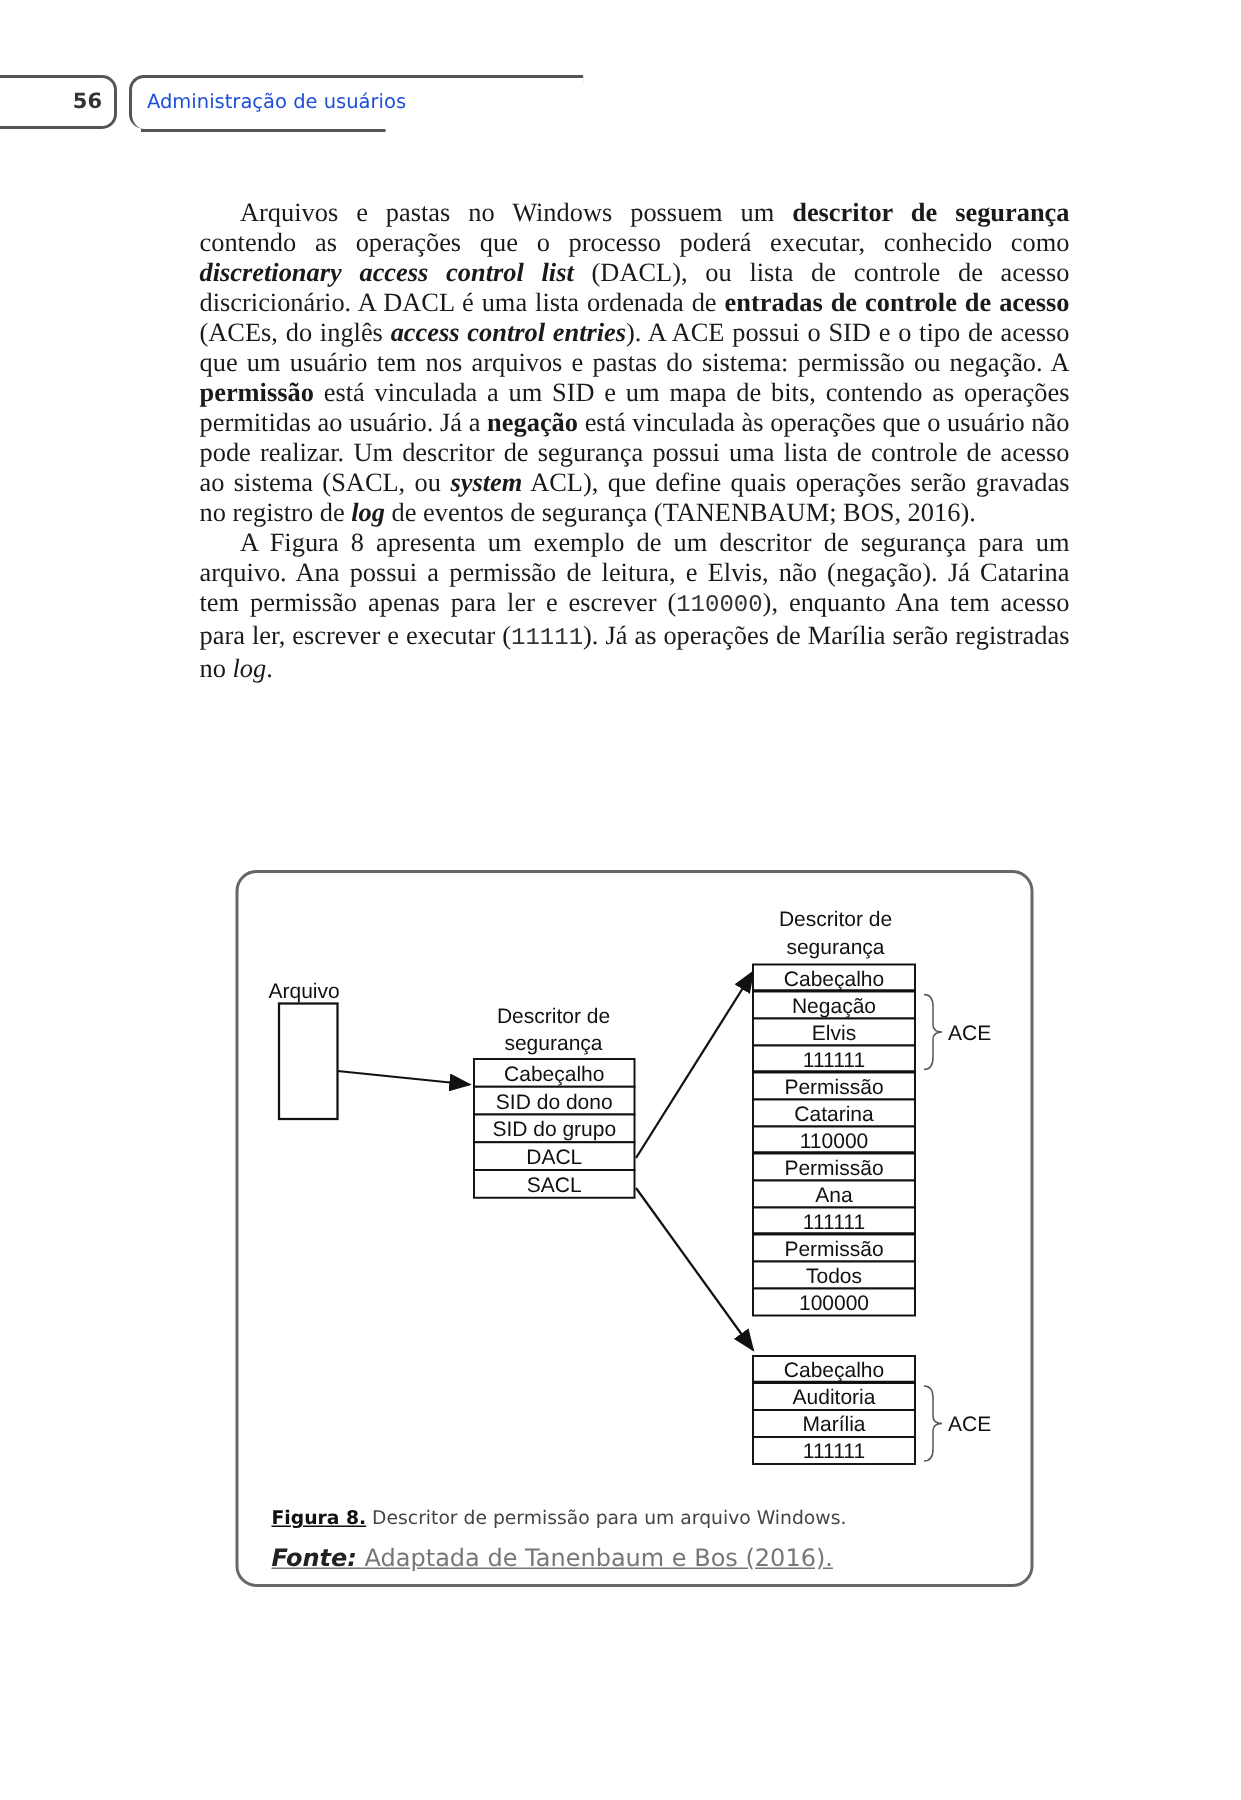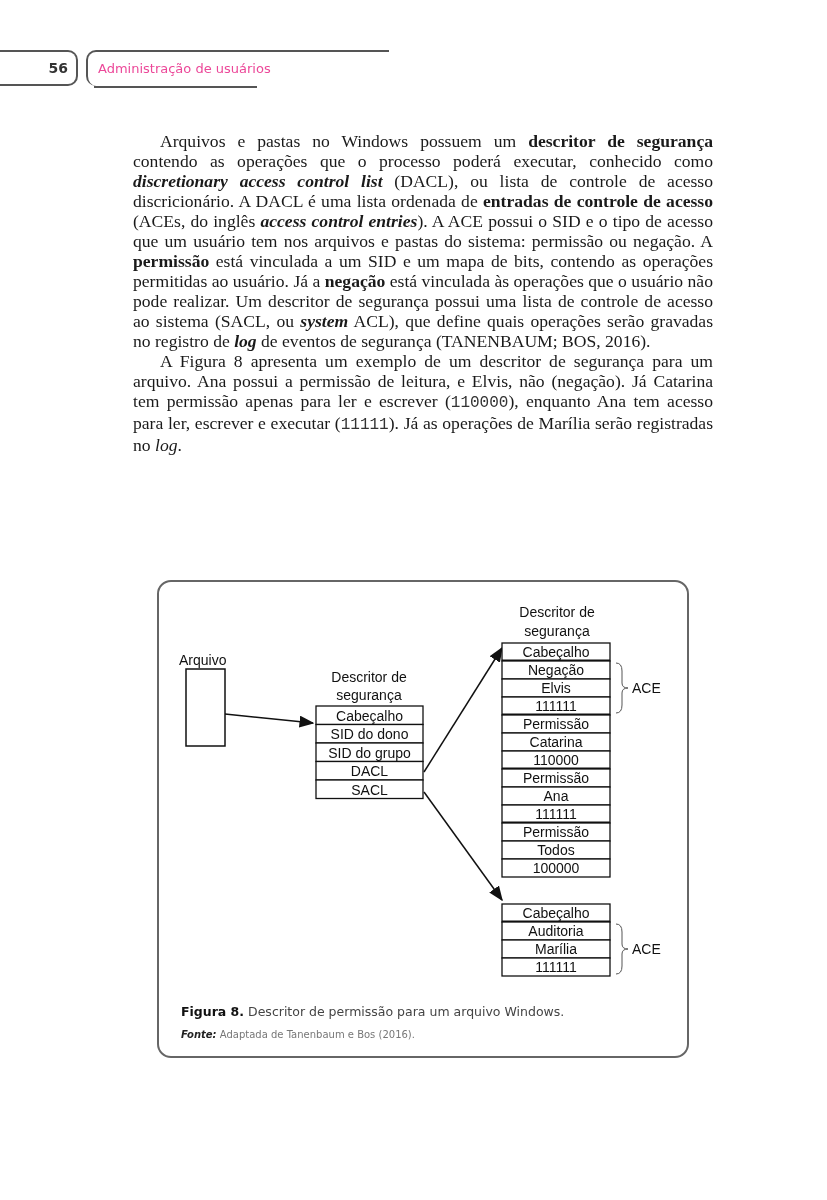--- a/index.html
+++ b/index.html
@@ -1,30 +1,30 @@
 <!DOCTYPE html>
 <html><head>
 <meta charset="utf-8">
 <style>
   html, body { margin: 0; padding: 0; background: #ffffff; }
   body { width: 827px; height: 1200px; position: relative; overflow: hidden; font-family: "Liberation Serif", serif; color: #1a1a1a; }
   .header-left { position: absolute; left: -10px; top: 50px; width: 88px; height: 36px; border: 2px solid #555; border-left: none; border-radius: 0 10px 10px 0; box-sizing: border-box; }
   .page-num { position: absolute; right: 8px; top: 8px; font-family: "DejaVu Sans", sans-serif; font-weight: bold; font-size: 14px; color: #333; }
   .header-right { position: absolute; left: 86px; top: 50px; width: 303px; height: 36px; border-top: 2px solid #555; border-left: 2px solid #555; border-radius: 10px 0 0 10px; box-sizing: border-box; }
   .header-right::after { content: ""; position: absolute; left: 6px; bottom: -2px; width: 163px; border-bottom: 2px solid #555; }
-  .chapter-title { position: absolute; left: 10px; top: 9px; font-family: "DejaVu Sans", sans-serif; font-size: 13px; color: #ec4899; text-align: right; }
+  .chapter-title { position: absolute; left: 10px; top: 9px; font-family: "DejaVu Sans", sans-serif; font-size: 13px; color: #1d4ed8; text-align: right; }
   .body-text { position: absolute; left: 133px; top: 131px; width: 580px; font-size: 17.6px; line-height: 20px; text-align: justify; }
   .body-text p { margin: 0; text-indent: 27px; }
   .mono { font-family: "Liberation Mono", monospace; font-size: 16px; color: #333; }
   .figure-box { position: absolute; left: 157px; top: 580px; width: 532px; height: 478px; border: 2.5px solid #666; border-radius: 14px; box-sizing: border-box; }
   .diagram { position: absolute; left: 0; top: 0; }
   .diagram text { font-family: "Liberation Sans", sans-serif; font-size: 14px; fill: #111; }
   .caption { position: absolute; left: 22px; top: 422px; font-family: "DejaVu Sans", sans-serif; font-size: 12.5px; color: #444; }
-  .caption b { color: #111; }
-  .source { position: absolute; left: 22px; top: 447px; font-family: "DejaVu Sans", sans-serif; font-size: 10px; color: #777; }
+  .caption b { color: #111; text-decoration: underline; }
+  .source { position: absolute; left: 22px; top: 447px; font-family: "DejaVu Sans", sans-serif; font-size: 16px; color: #777; text-decoration: underline; }
   .source i { color: #222; font-weight: bold; }
 </style>
 </head>
 <body>
 
 <div class="header-left">
   <span class="page-num">56</span>
 </div>
 <div class="header-right">
   <span class="chapter-title">Administração de usuários</span>

